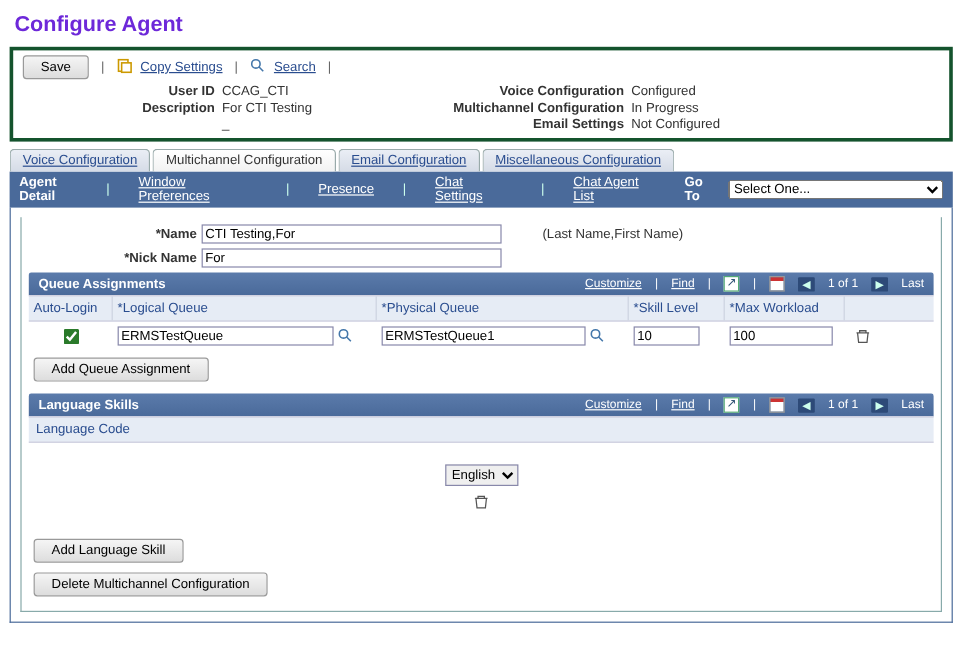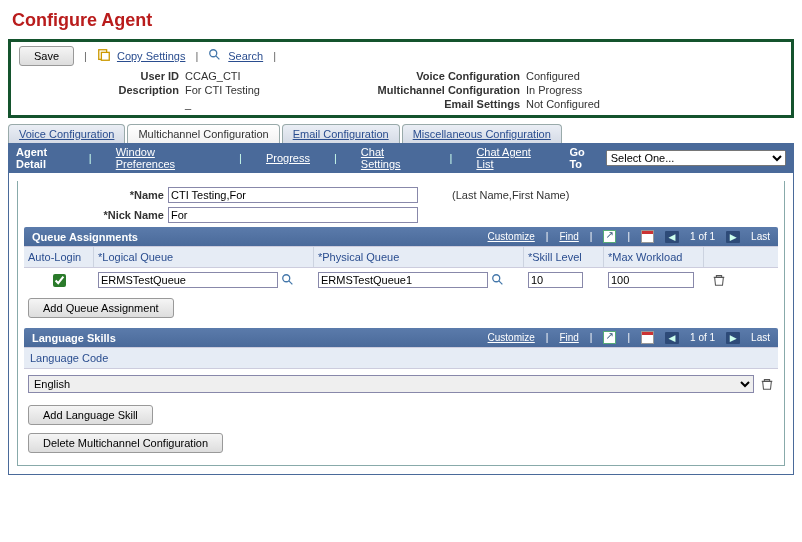--- a/index.html
+++ b/index.html
@@ -1,17 +1,17 @@
 <!DOCTYPE html>
 <html><head>
 <meta charset="utf-8">
 <style>
 * { box-sizing: border-box; margin: 0; padding: 0; }
 body { font-family: Arial, sans-serif; font-size: 11px; color: #333; background: #fff; padding: 4px 8px; width: 802px; }
-.page-title { color: #b91c1c; font-size: 18px; font-weight: bold; margin: 6px 0 8px 4px; }
+.page-title { color: #6d28d9; font-size: 18px; font-weight: bold; margin: 6px 0 8px 4px; }
 .header-bar { border: 3px solid #14532d; padding: 4px 8px 5px 8px; margin-bottom: 6px; position: relative; }
 .hb-row1 { display: flex; align-items: center; gap: 6px; margin-bottom: 4px; }
 .hb-btn { background: linear-gradient(#f5f5f5,#ddd); border: 1px solid #999; border-radius: 3px; padding: 3px 14px; font-size: 11px; cursor: pointer; }
 .hb-sep { color: #666; margin: 0 4px; }
 .hb-link { color: #2a4d8f; text-decoration: underline; cursor: pointer; }
 .hb-icon { display:inline-block; width:14px; vertical-align:middle;}
 .hb-info { display: flex; gap: 60px; margin-top: 4px; }
 .hb-col { display: grid; grid-template-columns: 160px auto; row-gap: 2px; column-gap: 6px; }
 .hb-col .lbl { text-align: right; font-weight: bold; color: #333; }
 .tabs { display: flex; gap: 2px; margin-top: 4px; }
@@ -39,21 +39,21 @@
 .grid-row { display: grid; grid-template-columns: 70px 220px 210px 80px 100px 30px; align-items: center; padding: 4px 0; }
 .grid-row > div { padding: 0 4px; display:flex; align-items:center; }
 .txt { border: 1px solid #88a; font-size: 11px; padding: 1px 2px; }
 .txt-lg { width: 180px; } .txt-md { width: 170px; } .txt-sm { width: 55px; }
 .lookup { width:16px; height:16px; display:inline-flex; align-items:center; justify-content:center; margin-left:2px; cursor:pointer;}
 .lookup svg { width:14px; height:14px; }
 .trash { cursor:pointer; display:flex; justify-content:center;}
 .trash svg { width:14px; height:14px; }
 .btn { background: linear-gradient(#f5f5f5,#ddd); border: 1px solid #999; border-radius: 3px; padding: 3px 14px; font-size: 11px; cursor: pointer; margin: 6px 0 2px 4px; display:inline-block;}
 .lang-head { background:#e6ecf5; padding:4px 6px; color:#2a4d8f; border-top:1px solid #ccd; border-bottom:1px solid #ccd;}
-.lang-row { display:flex; align-items:center; padding:6px 4px; gap:6px;}
+.lang-row { display:flex; align-items:center; padding:18px 4px; gap:6px;flex-direction:column;}
 .lang-row select { flex:1; font-size:11px; padding:1px; border:1px solid #88a;}
 .navicon { display:inline-flex; align-items:center; justify-content:center; width:14px; height:12px; background:#2d4a78; color:#cfe; font-size:9px; border-radius:1px;}
 .iconbox { width:13px; height:13px; display:inline-block; background:#fff; border:1px solid #5a7; position:relative; cursor:pointer;}
 .iconbox::before { content:"↗"; position:absolute; top:-2px; left:1px; font-size:10px; color:#357;}
 .calicon { width:13px; height:13px; display:inline-block; position:relative; cursor:pointer;}
 .calicon::before { content:""; position:absolute; inset:0; background:linear-gradient(#c33 3px,#fff 3px); border:1px solid #999;}
 .ast::before { content:"*"; }
 .chk { accent-color: #2a7a2a; }
 </style>
 </head>
@@ -103,21 +103,21 @@
   <div class="tab active">Multichannel Configuration</div>
   <div class="tab">Email Configuration</div>
   <div class="tab">Miscellaneous Configuration</div>
 </div>
 
 <div class="subnav">
   <span class="lbl">Agent Detail</span>
   <span class="sep">|</span>
   <a>Window Preferences</a>
   <span class="sep">|</span>
-  <a>Progress</a>
+  <a>Presence</a>
   <span class="sep">|</span>
   <a>Chat Settings</a>
   <span class="sep">|</span>
   <a>Chat Agent List</a>
   <span class="goto">Go To</span>
   <select><option>Select One...</option></select>
 </div>
 
 <div class="panel">
 

